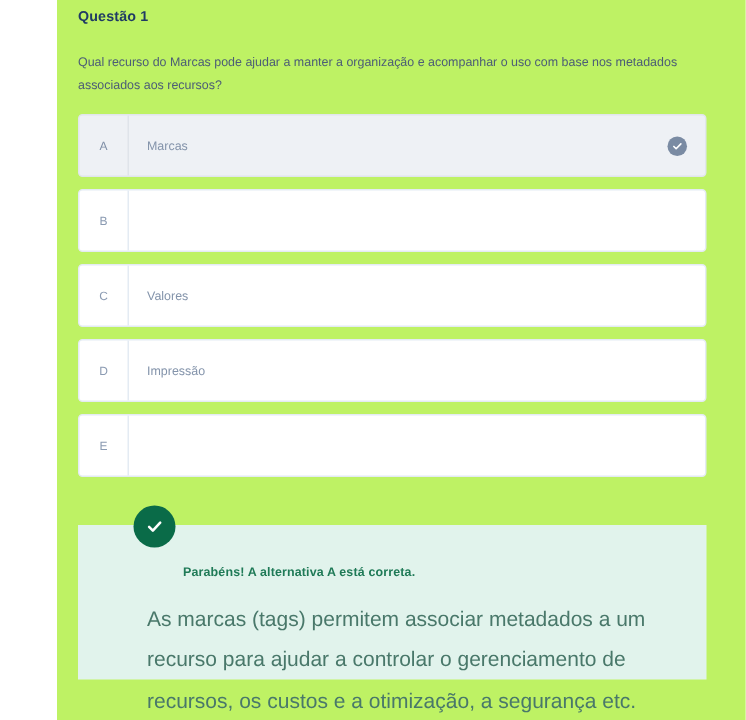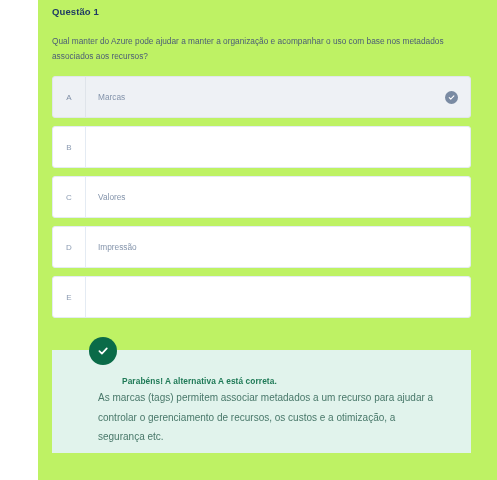--- a/index.html
+++ b/index.html
@@ -151,35 +151,35 @@
     font-size: 8.3px;
     font-weight: bold;
     color: #1f7a57;
     letter-spacing: 0.1px;
     padding-left: 24px;
   }
 
   .feedback-body {
     position: absolute;
     left: 60px;
-    top: 388px;
+    top: 399px;
     width: 340px;
-    font-size: 10px;
+    font-size: 14px;
     line-height: 1.95;
     color: #49786a;
   }
 </style>
 </head>
 <body>
 
 <div class="page">
 
   <div class="question-title">Questão 1</div>
 
-  <div class="question-text">Qual manter do Azure pode ajudar a manter a organização e acompanhar o uso com base nos metadados associados aos recursos?</div>
+  <div class="question-text">Qual recurso do Marcas pode ajudar a manter a organização e acompanhar o uso com base nos metadados associados aos recursos?</div>
 
   <div class="options">
 
     <div class="option selected">
       <div class="option-letter">A</div>
       <div class="option-label">Marcas</div>
       <div class="option-check">
         <span class="check-circle-small">
           <svg width="9" height="9" viewBox="0 0 12 12" aria-hidden="true">
             <path d="M3 6.2 L5 8.2 L9.2 3.9" fill="none" stroke="#ffffff" stroke-width="1.5" stroke-linecap="round" stroke-linejoin="round"></path>

